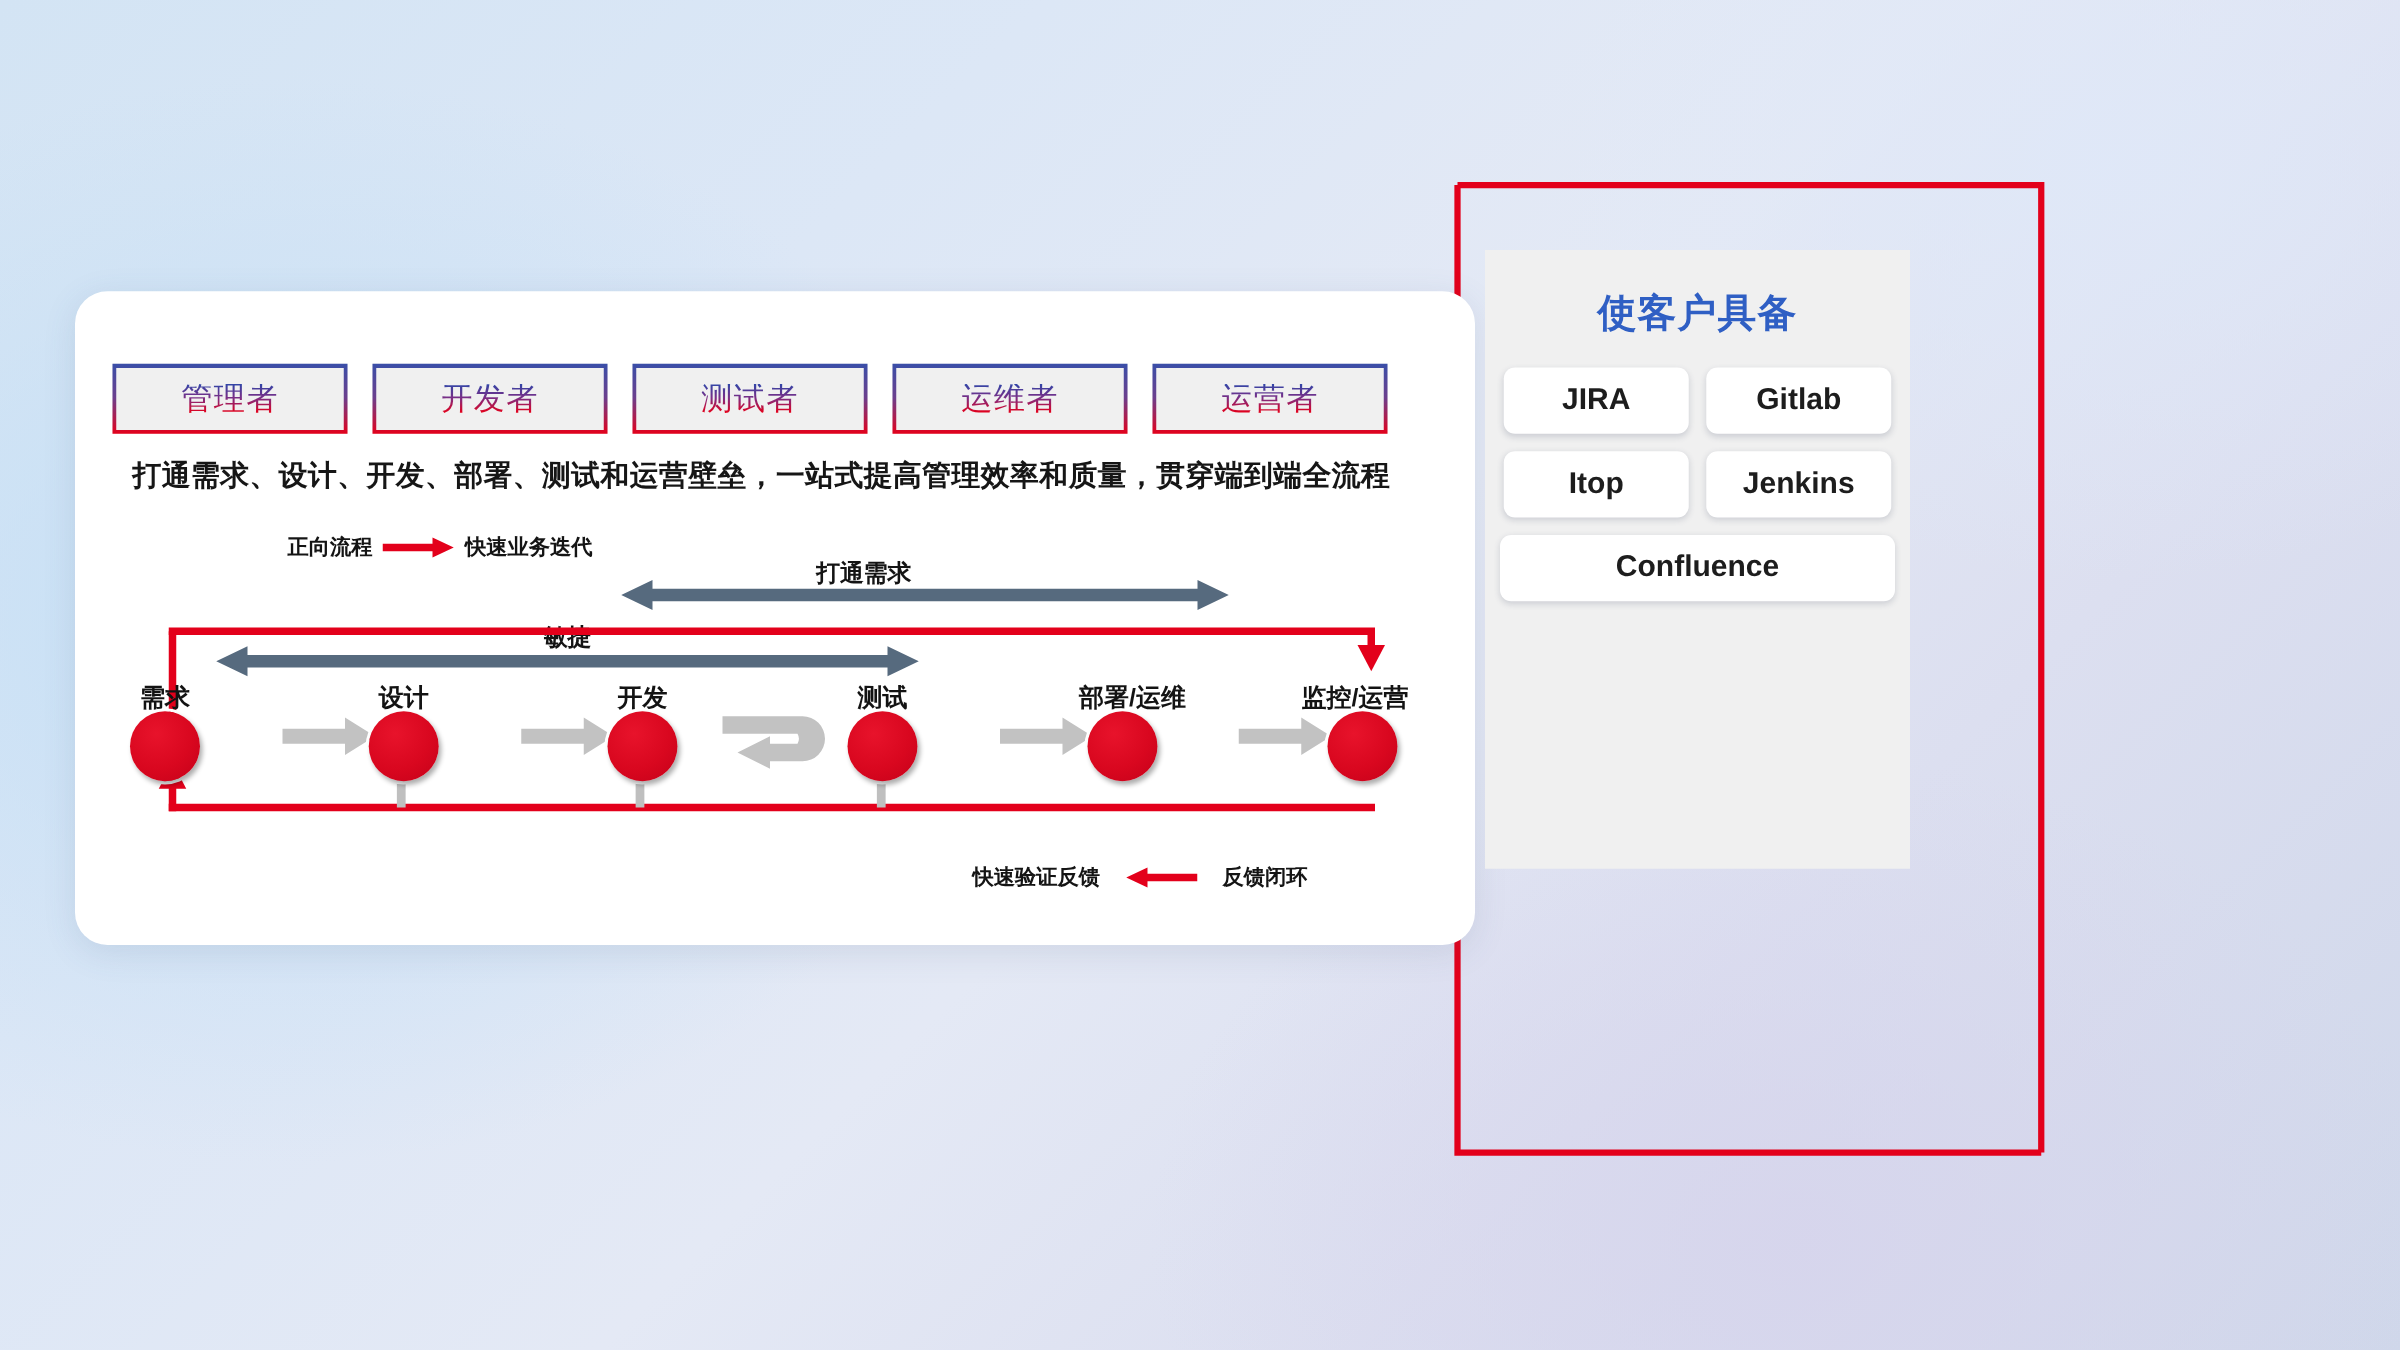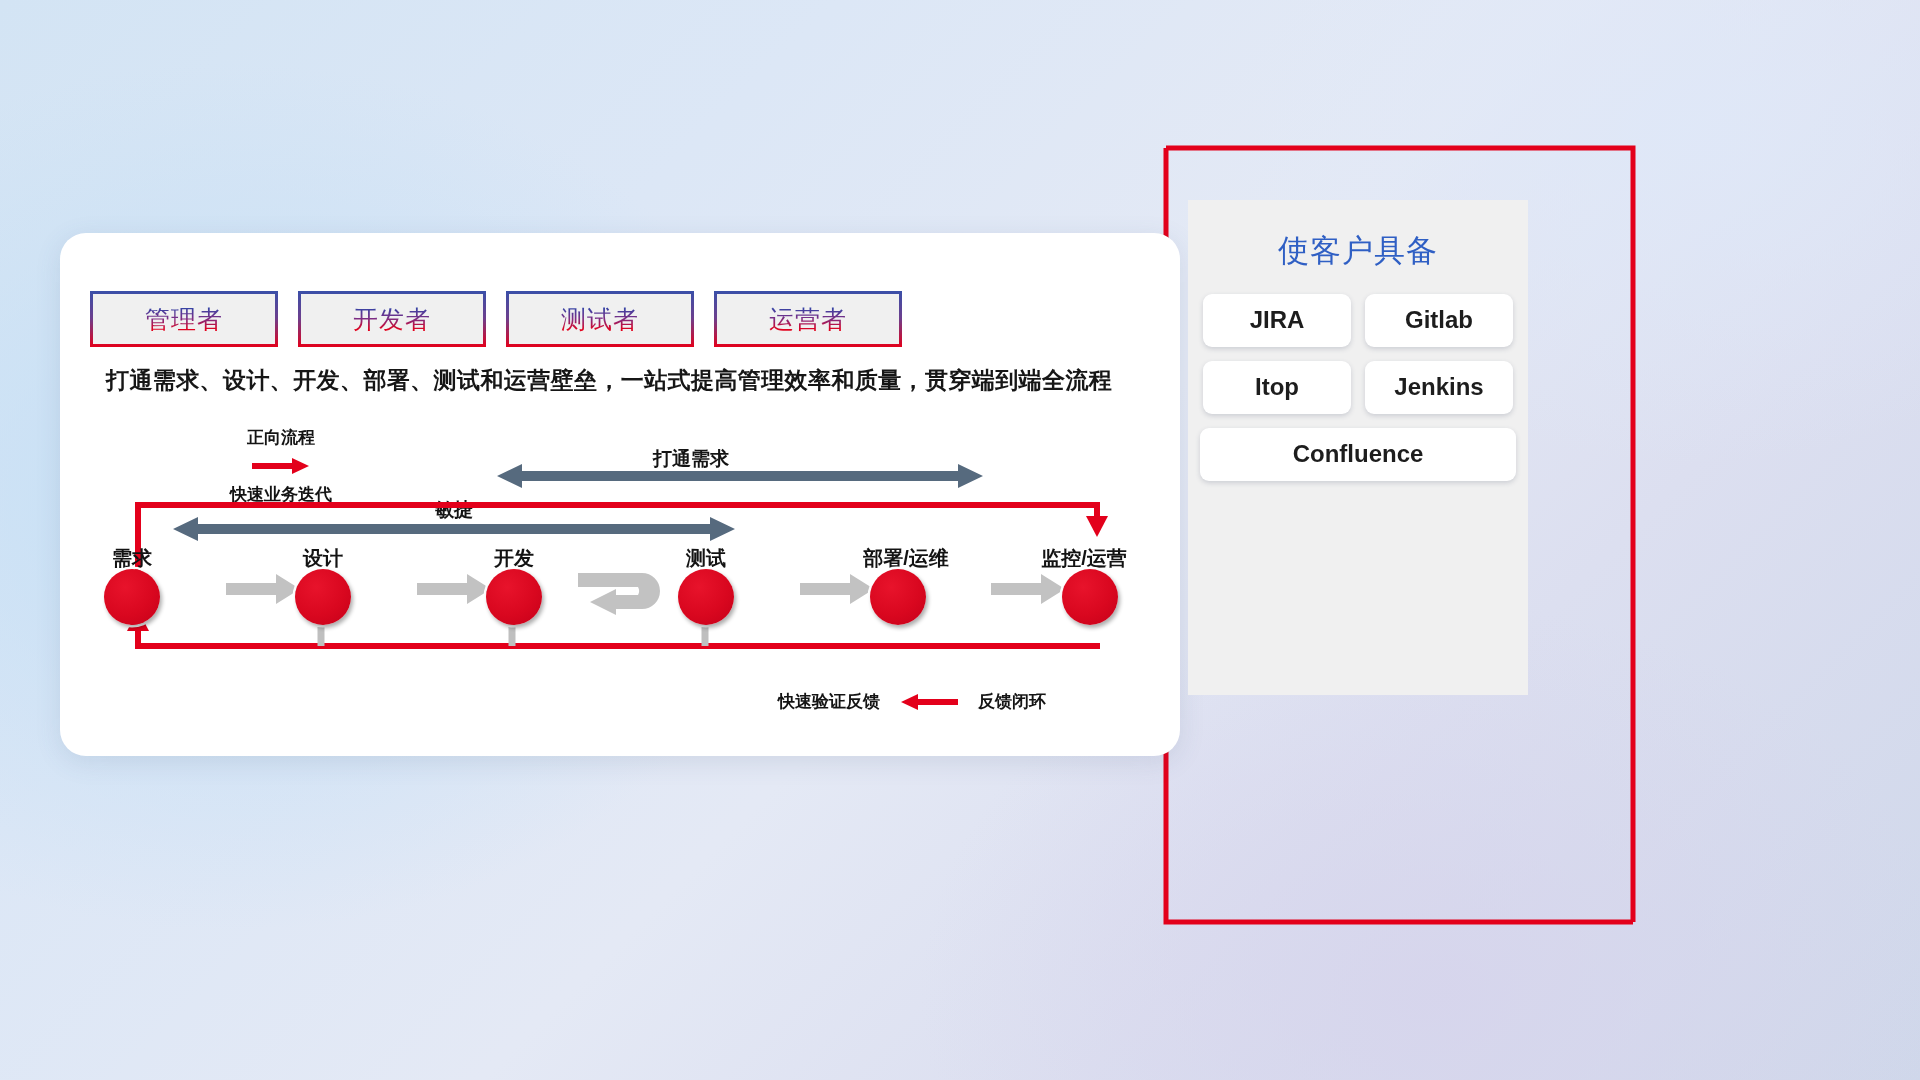--- a/index.html
+++ b/index.html
@@ -49,21 +49,21 @@
   }
 
   
   .desc {
     position: absolute; left: 46px; top: 132px;
     font-size: 23px; font-weight: bold; color: #161616;
     letter-spacing: 0.4px; white-space: nowrap;
   }
 
   
-  .legend-fwd { position: absolute; left: 170px; top: 193px; display: flex; align-items: center; gap: 8px; flex-direction: column; }
+  .legend-fwd { position: absolute; left: 170px; top: 193px; display: flex; align-items: center; gap: 8px; }
   .legend-fb   { position: absolute; left: 718px; top: 457px; display: flex; align-items: center; gap: 20px; }
   .legend-text { font-size: 17px; font-weight: bold; color: #141414; white-space: nowrap; }
 
   
   .axis-label { position: absolute; font-size: 19px; font-weight: bold; color: #141414; white-space: nowrap; }
   .axis-cd { left: 593px; top: 213px; }
   .axis-agile { left: 375px; top: 264px; }
 
   
   .stage-name {
@@ -76,21 +76,21 @@
     transform: translateX(-50%);
     box-shadow: 2px 3px 4px rgba(0,0,0,0.33), 0 0 0 2.5px #ffffff;
   }
 
   
   .panel {
     position: absolute; left: 1188px; top: 200px; width: 340px; height: 495px;
     background: #f0f0f0;
   }
   .panel-title {
-    text-align: center; color: #2f5fc4; font-weight: normal;
+    text-align: center; color: #2f5fc4; font-weight: bold;
     font-size: 31px; line-height: 1.35; letter-spacing: 1px;
     margin-top: 30px;
   }
   .tools { margin-top: 22px; padding: 0 12px; display: flex; flex-wrap: wrap; gap: 14px 14px; justify-content: center; }
   .tool {
     background: #ffffff; border-radius: 9px;
     height: 53px; display: flex; align-items: center; justify-content: center;
     font-size: 24px; font-weight: bold; color: #1d1d1d;
     box-shadow: 0 2px 5px rgba(60,70,100,0.20);
   }
@@ -114,20 +114,23 @@
       <div class="role-box">
         <span class="role-label">管理者</span>
       </div>
       <div class="role-box">
         <span class="role-label">开发者</span>
       </div>
       <div class="role-box">
         <span class="role-label">测试者</span>
       </div>
       <div class="role-box">
+        <span class="role-label">运维者</span>
+      </div>
+      <div class="role-box">
         <span class="role-label">运营者</span>
       </div>
     </div>
 
     <div class="desc">打通需求、设计、开发、部署、测试和运营壁垒，一站式提高管理效率和质量，贯穿端到端全流程</div>
 
     <div class="legend-fwd">
       <span class="legend-text">正向流程</span>
       <svg width="58" height="18">
         <path d="M0 6 L40 6 L40 1 L57 9 L40 17 L40 12 L0 12 Z" fill="#e3001b"></path>

